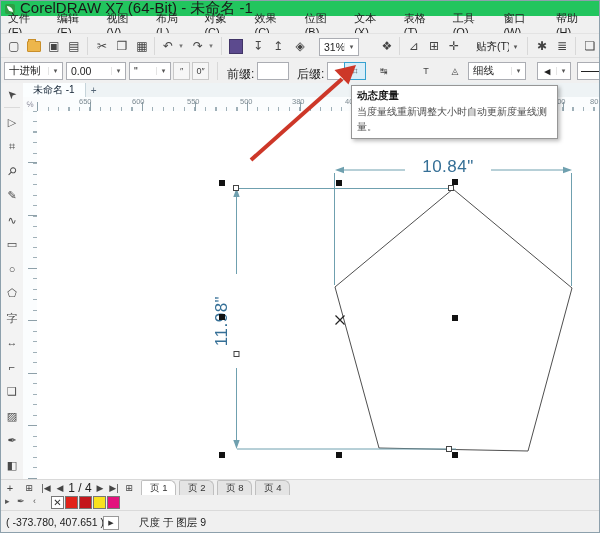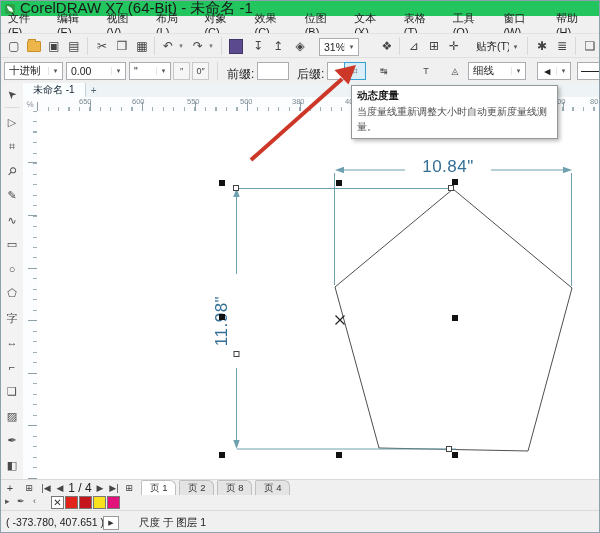--- a/index.html
+++ b/index.html
@@ -336,16 +336,16 @@
     <div class="swatch" id="sw-none" style="left:50px">✕</div>
     <div class="swatch" style="left:64px;background:#E2231A"></div>
     <div class="swatch" style="left:78px;background:#C4161C"></div>
     <div class="swatch" style="left:92px;background:#F9E11E"></div>
     <div class="swatch" style="left:106px;background:#E2127D"></div>
   </div>
 
   <div id="statusbar">
     <span id="coords">( -373.780, 407.651 )</span>
     <div id="status-flyout">▶</div>
-    <span id="objinfo">尺度 于 图层 1</span>
+    <span id="objinfo">尺度 于 图层 9</span>
   </div>
 
 </div>
 
 </body></html>

